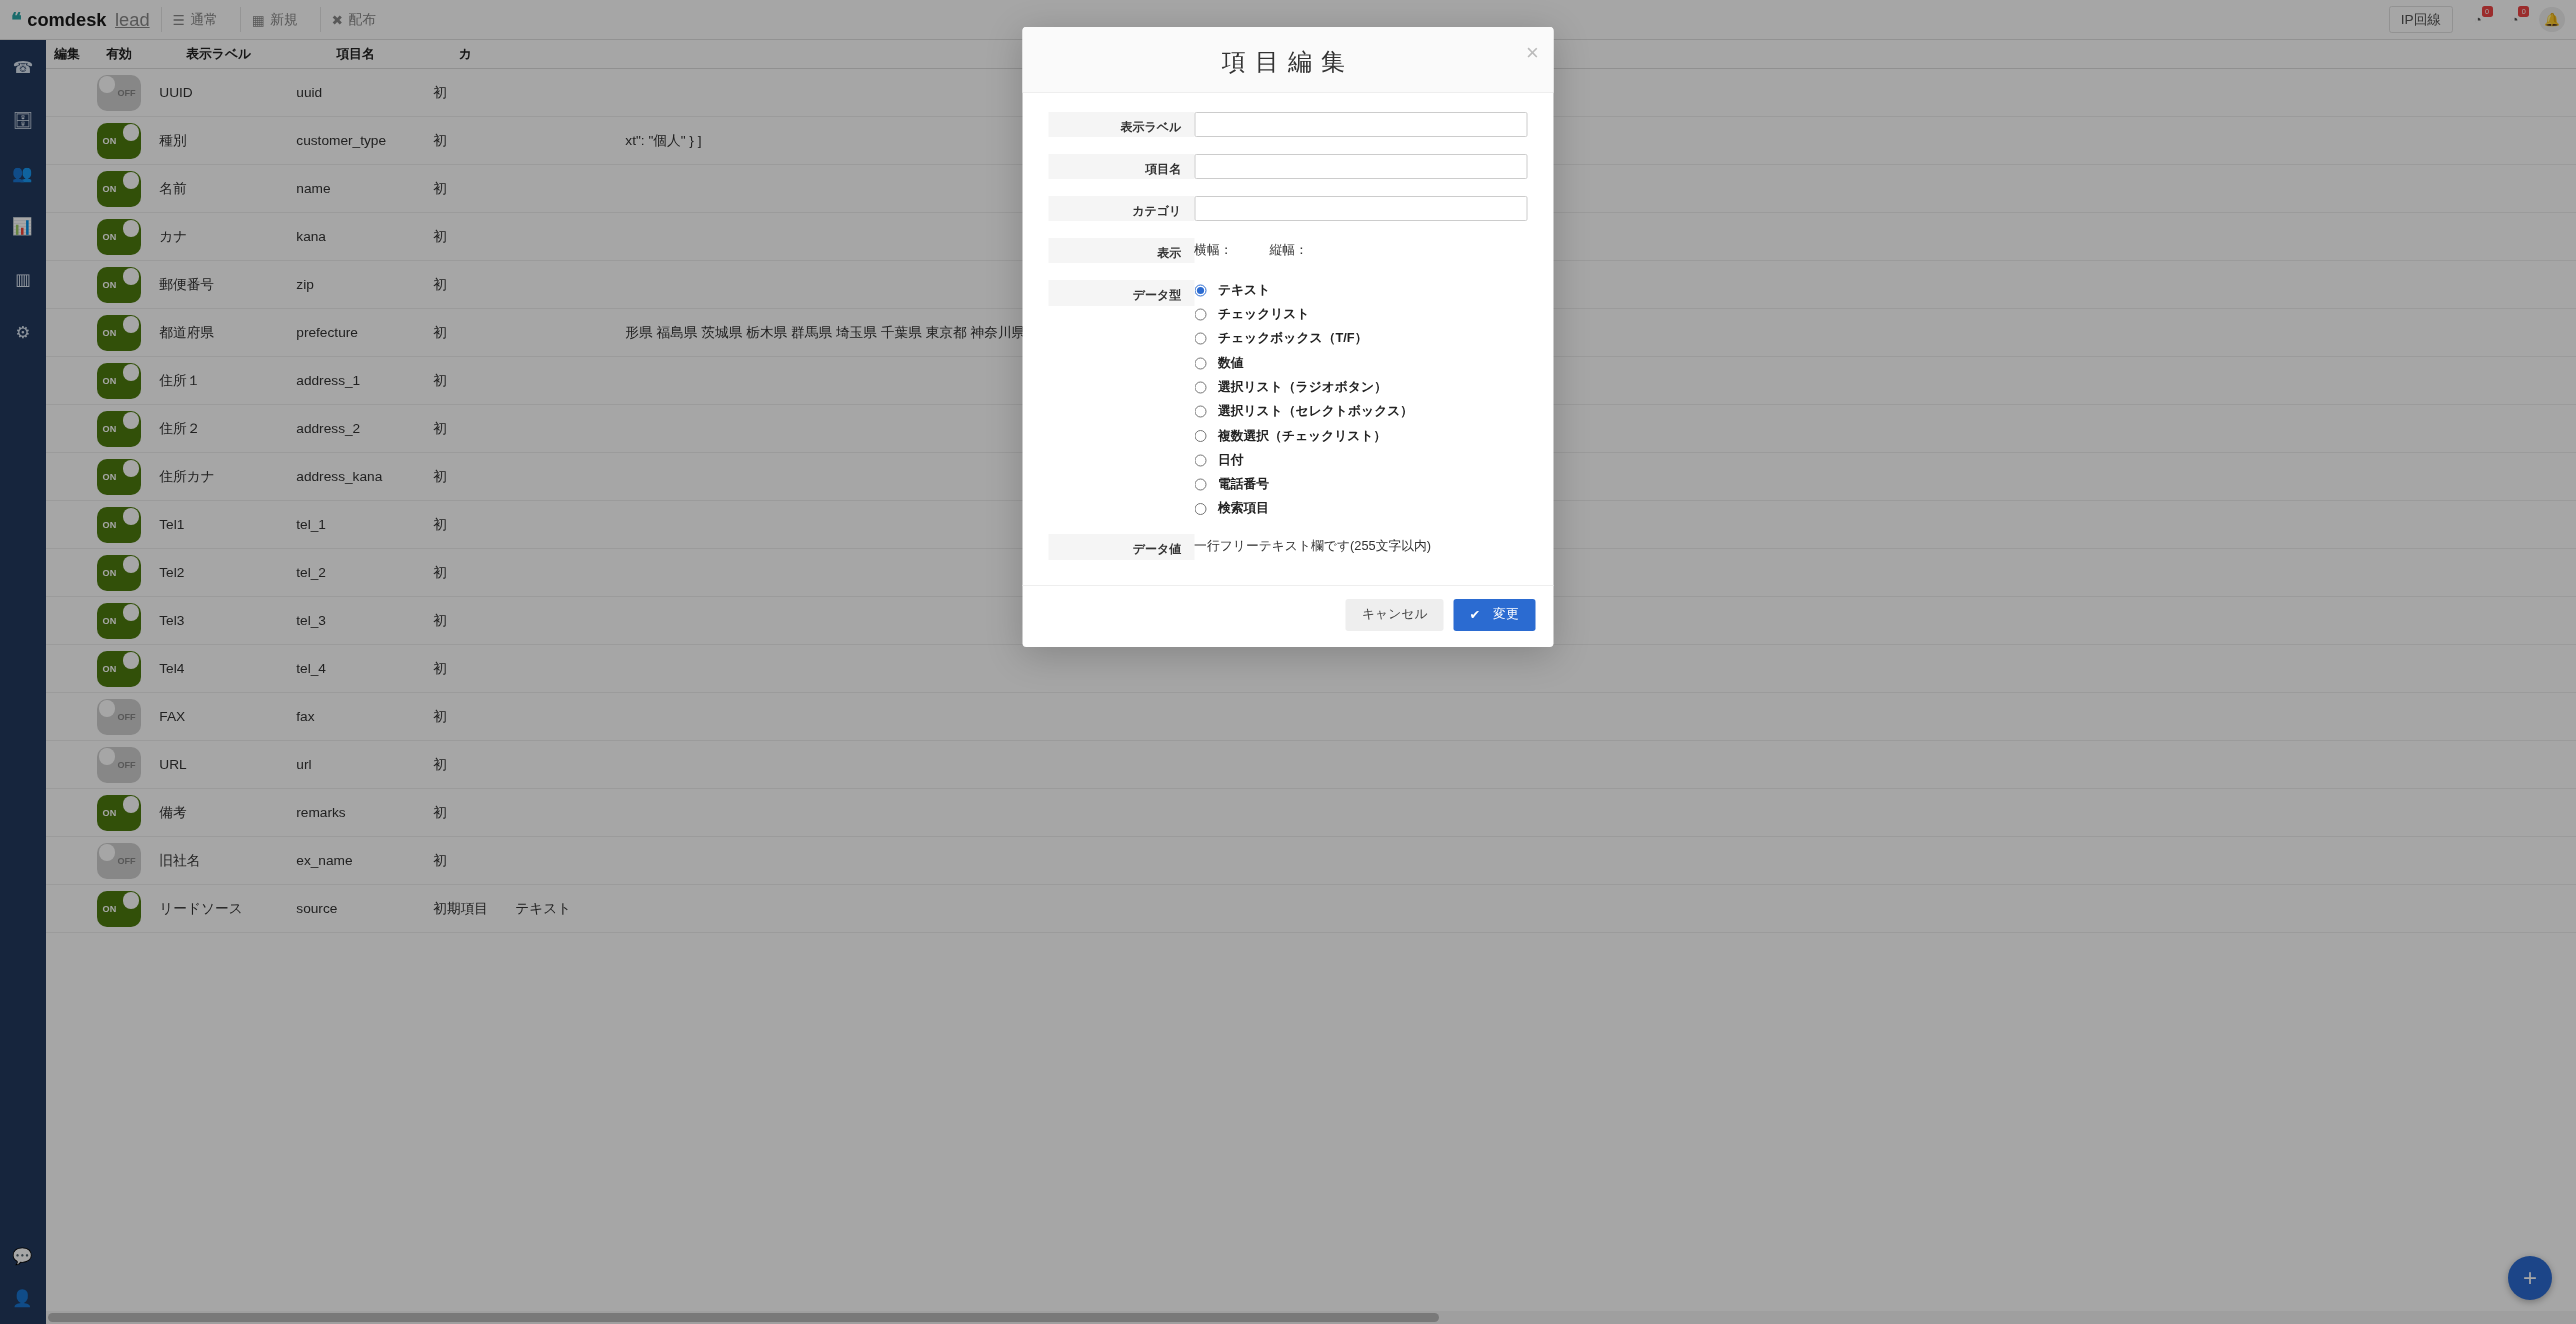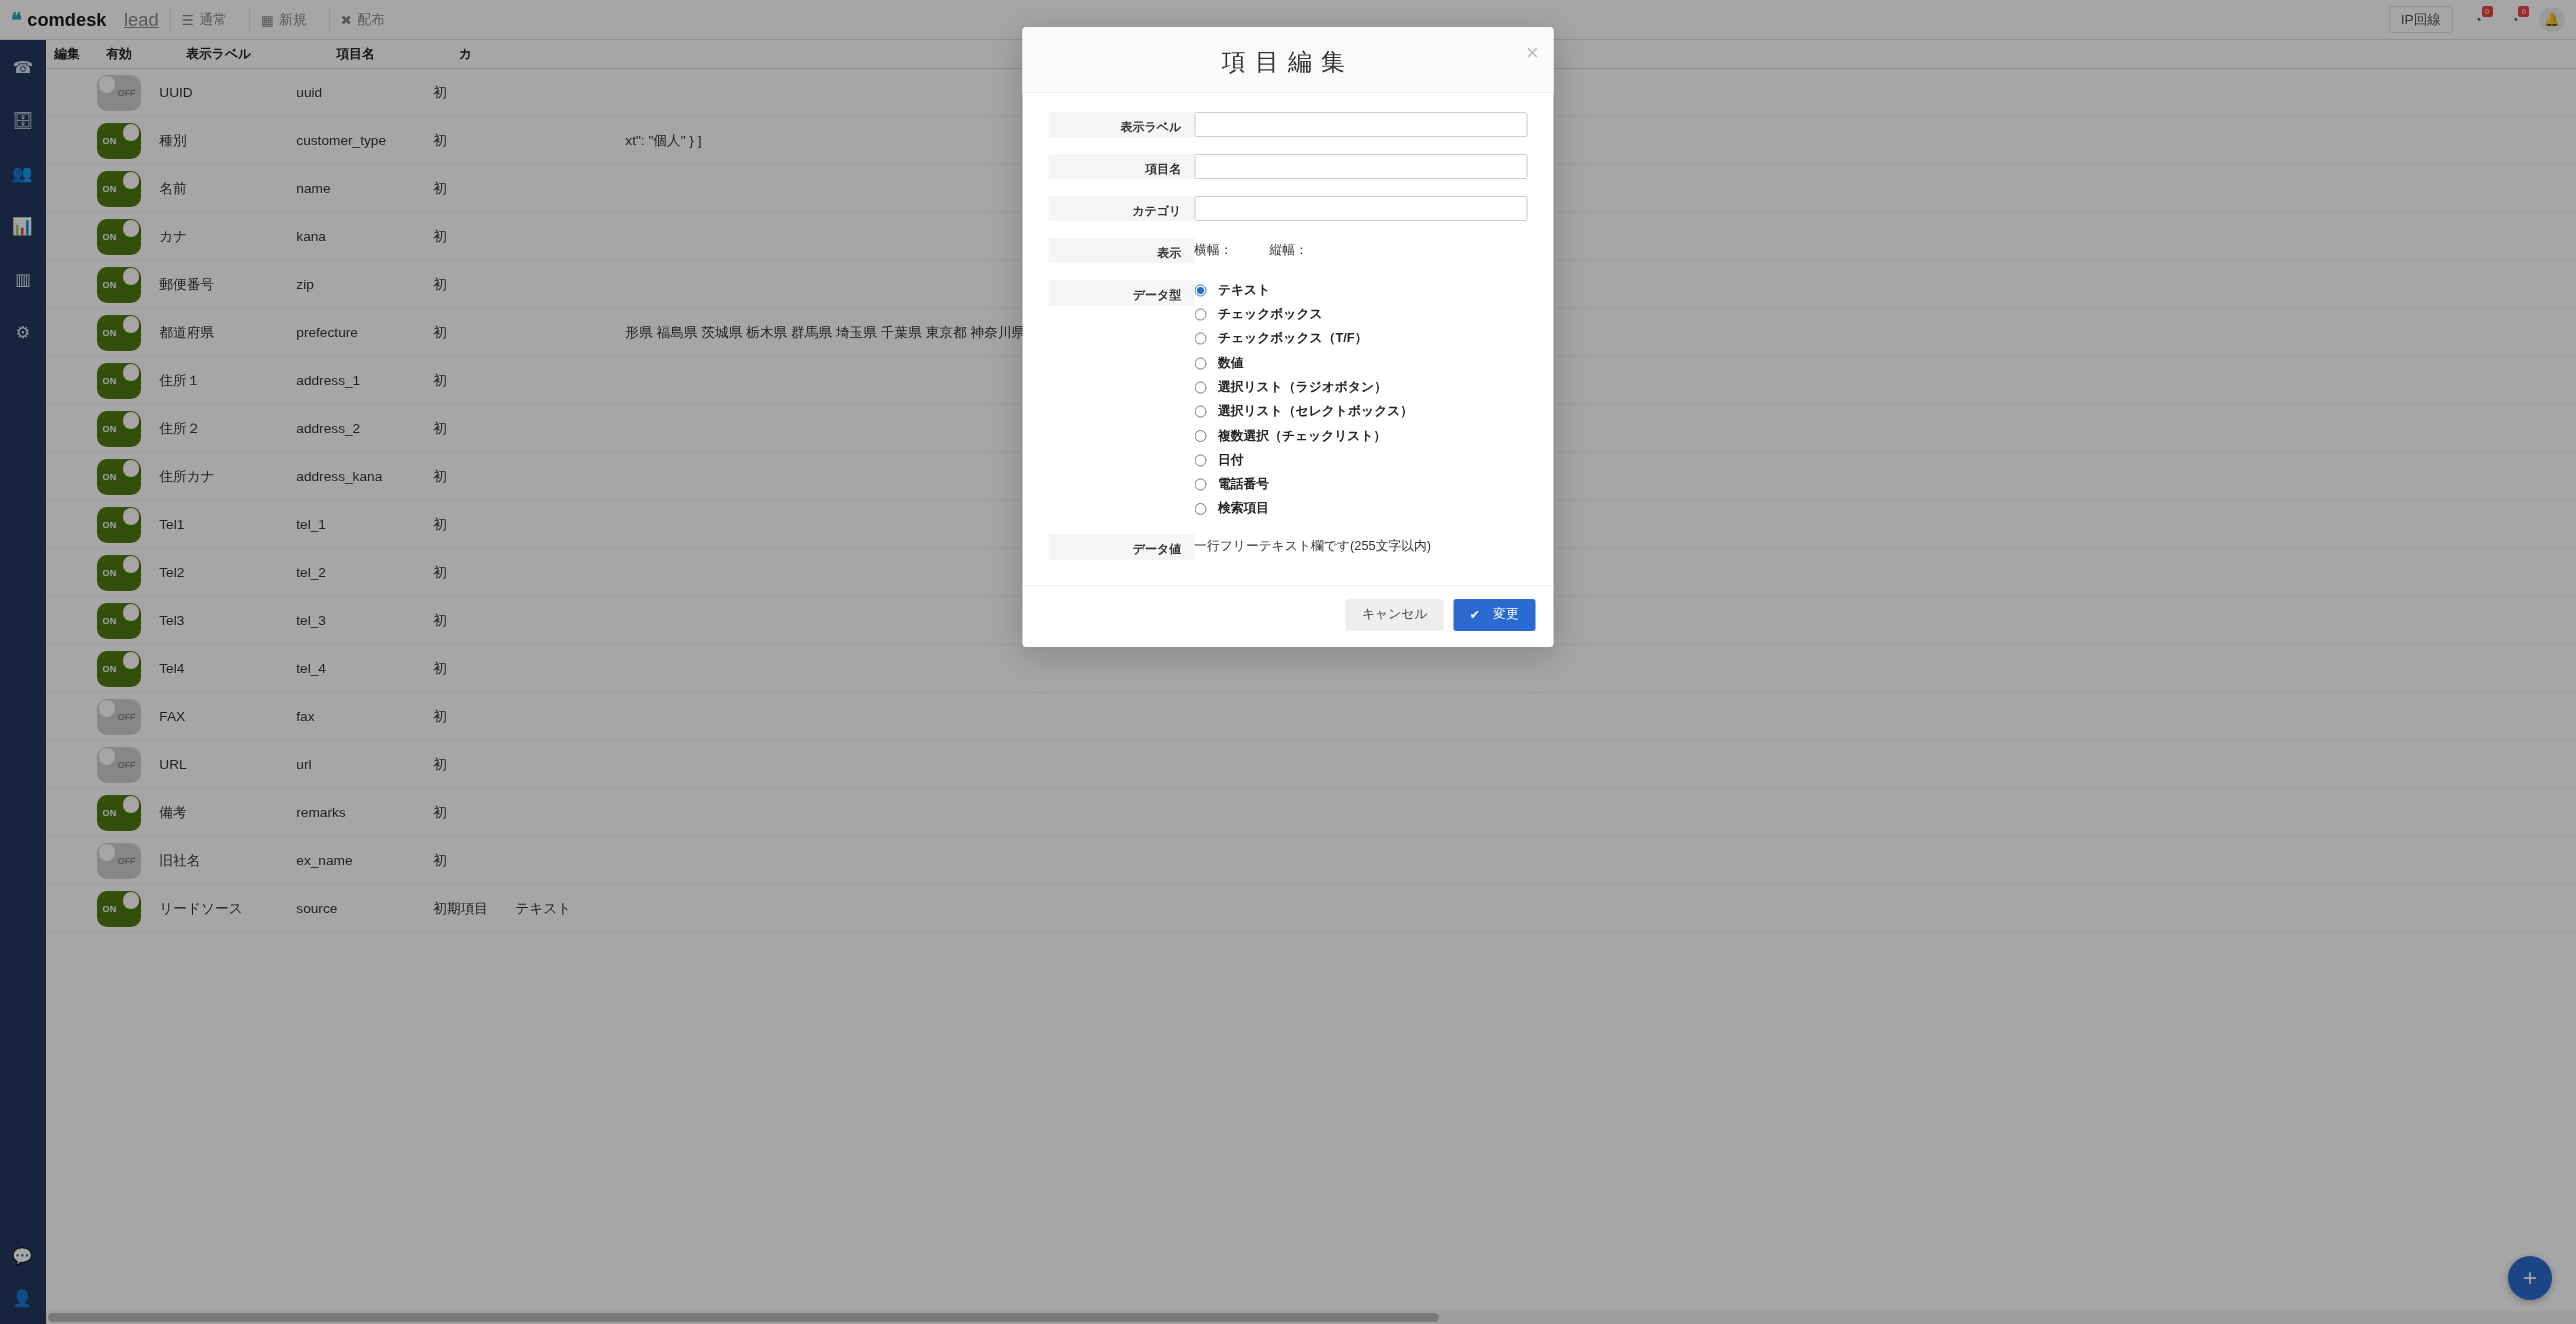--- a/index.html
+++ b/index.html
@@ -11,21 +11,21 @@
     position: absolute; inset: 0; background: rgba(0,0,0,0.35); z-index: 500;
   }
 
   
   .topbar {
     height: 40px; display: flex; align-items: center; border-bottom: 0.9px solid #e0e0e0;
     padding: 0 11px; gap: 11px; background: #fff;
   }
   .logo { display: flex; align-items: center; gap: 5.5px; font-size: 18.3px; font-weight: 700; color: #1a1a1a; }
   .logo-mark { color: #2aa6a6; font-size: 20px; }
-  .logo-lead { color: #888; font-weight: 400; margin-left: 12px; text-decoration: underline; }
+  .logo-lead { color: #888; font-weight: 400; margin-left: 3px; text-decoration: underline; }
   .top-btn {
     display: inline-flex; align-items: center; gap: 5.5px; padding: 3.7px 11px;
     color: #888; font-size: 13.7px; border-left: 0.9px solid #e5e5e5; height: 25.6px; cursor: pointer;
   }
   .top-btn:first-of-type { border-left: none; }
   .spacer { flex: 1; }
   .top-right { display: flex; align-items: center; gap: 12.8px; }
   .ip-line { font-size: 13.7px; color: #555; padding: 3.7px 11px; border: 0.9px solid #e0e0e0; border-radius: 2.7px; }
   .bell-btn, .circ-btn { position: relative; width: 24px; height: 24px; display: flex; align-items: center; justify-content: center; cursor: pointer; color: #555; }
   .badge-dot { position: absolute; top: -1.8px; right: -2.7px; width: 11px; height: 11px; border-radius: 2.7px; background: #e44; color: #fff; font-size: 7.3px; display: flex; align-items: center; justify-content: center; line-height: 1; }
@@ -478,21 +478,21 @@
     <div class="form-row">
       <div class="form-label">データ型</div>
       <div class="form-field">
         <div class="radio-list" id="radio-list">
             <label class="radio-item">
               <input type="radio" name="dtype" checked="" style="">
               <span>テキスト</span>
             </label>
             <label class="radio-item">
               <input type="radio" name="dtype" style="">
-              <span>チェックボックス</span>
+              <span>チェックリスト</span>
             </label>
             <label class="radio-item">
               <input type="radio" name="dtype" style="">
               <span>チェックボックス（T/F）</span>
             </label>
             <label class="radio-item">
               <input type="radio" name="dtype" style="">
               <span>数値</span>
             </label>
             <label class="radio-item">

